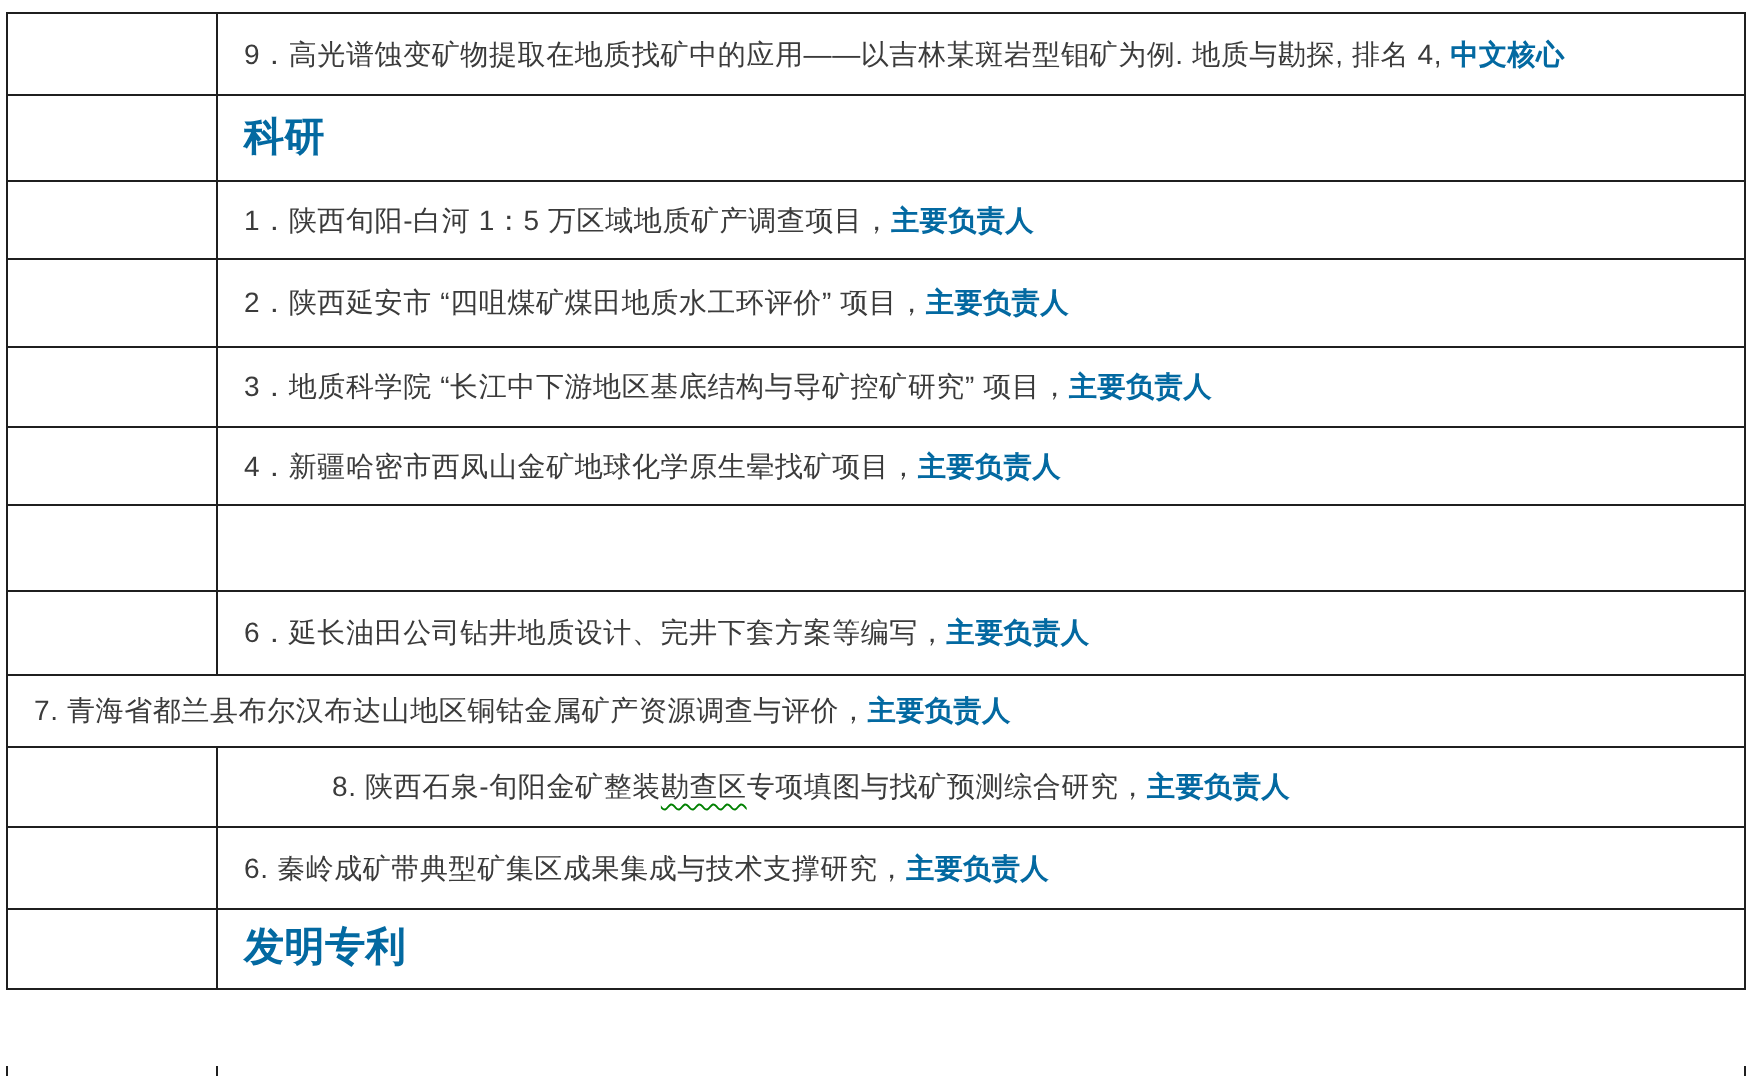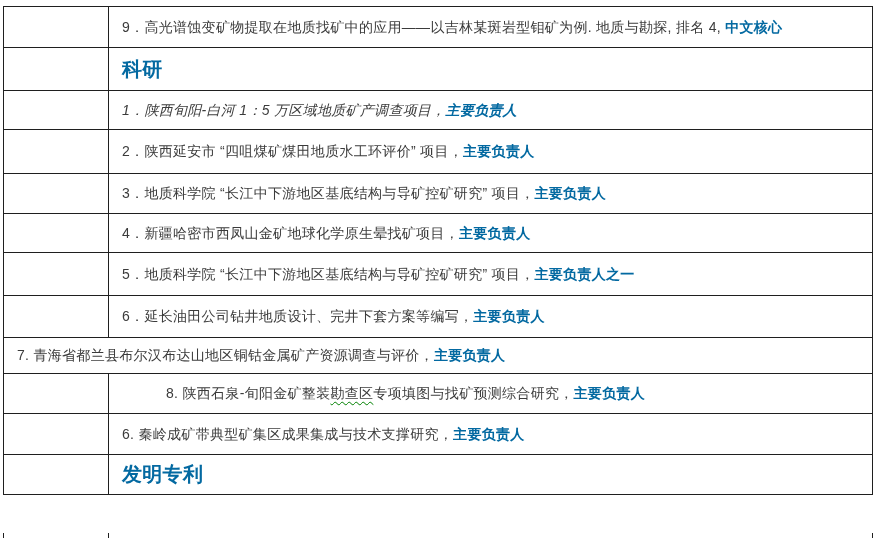--- a/index.html
+++ b/index.html
@@ -80,21 +80,21 @@
       <div class="cell-right">
         <span><span>9．高光谱蚀变矿物提取在地质找矿中的应用——以吉林某斑岩型钼矿为例. 地质与勘探, 排名 4, </span><span class="bold">中文核心</span></span>
       </div>
     </div>
     <div class="row header-row" style="height: 43px;">
       <div class="cell-left"></div>
       <div class="cell-right">
         <span><span class="bold">科研</span></span>
       </div>
     </div>
-    <div class="row" style="height: 39px; font-style: italic;">
+    <div class="row" style="height: 39px;">
       <div class="cell-left"></div>
       <div class="cell-right">
         <span><span>1．陕西旬阳-白河 1：5 万区域地质矿产调查项目，</span><span class="bold">主要负责人</span></span>
       </div>
     </div>
     <div class="row" style="height: 44px;">
       <div class="cell-left"></div>
       <div class="cell-right">
         <span><span>2．陕西延安市 “四咀煤矿煤田地质水工环评价” 项目，</span><span class="bold">主要负责人</span></span>
       </div>
@@ -106,23 +106,20 @@
       </div>
     </div>
     <div class="row" style="height: 39px;">
       <div class="cell-left"></div>
       <div class="cell-right">
         <span><span>4．新疆哈密市西凤山金矿地球化学原生晕找矿项目，</span><span class="bold">主要负责人</span></span>
       </div>
     </div>
     <div class="row" style="height: 43px;">
       <div class="cell-left"></div>
-      <div class="cell-right">
-        <span><span>5．地质科学院 “长江中下游地区基底结构与导矿控矿研究” 项目，</span><span class="bold">主要负责人之一</span></span>
-      </div>
     </div>
     <div class="row" style="height: 42px;">
       <div class="cell-left"></div>
       <div class="cell-right">
         <span><span>6．延长油田公司钻井地质设计、完井下套方案等编写，</span><span class="bold">主要负责人</span></span>
       </div>
     </div>
     <div class="row" style="height: 36px; flex-direction: column;">
       <div class="cell-left"></div>
       <div class="cell-right">

